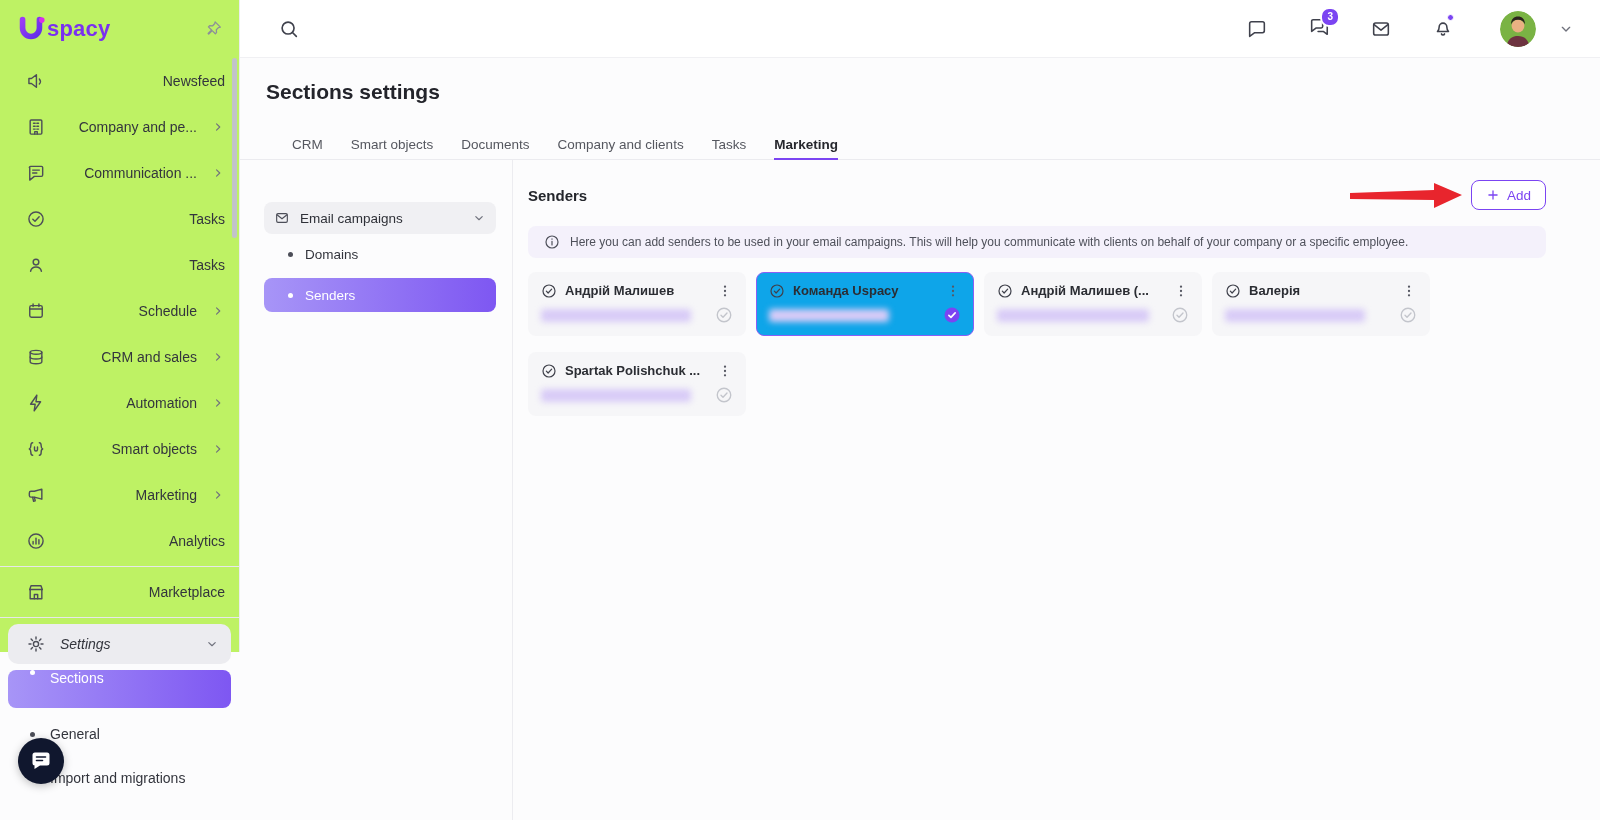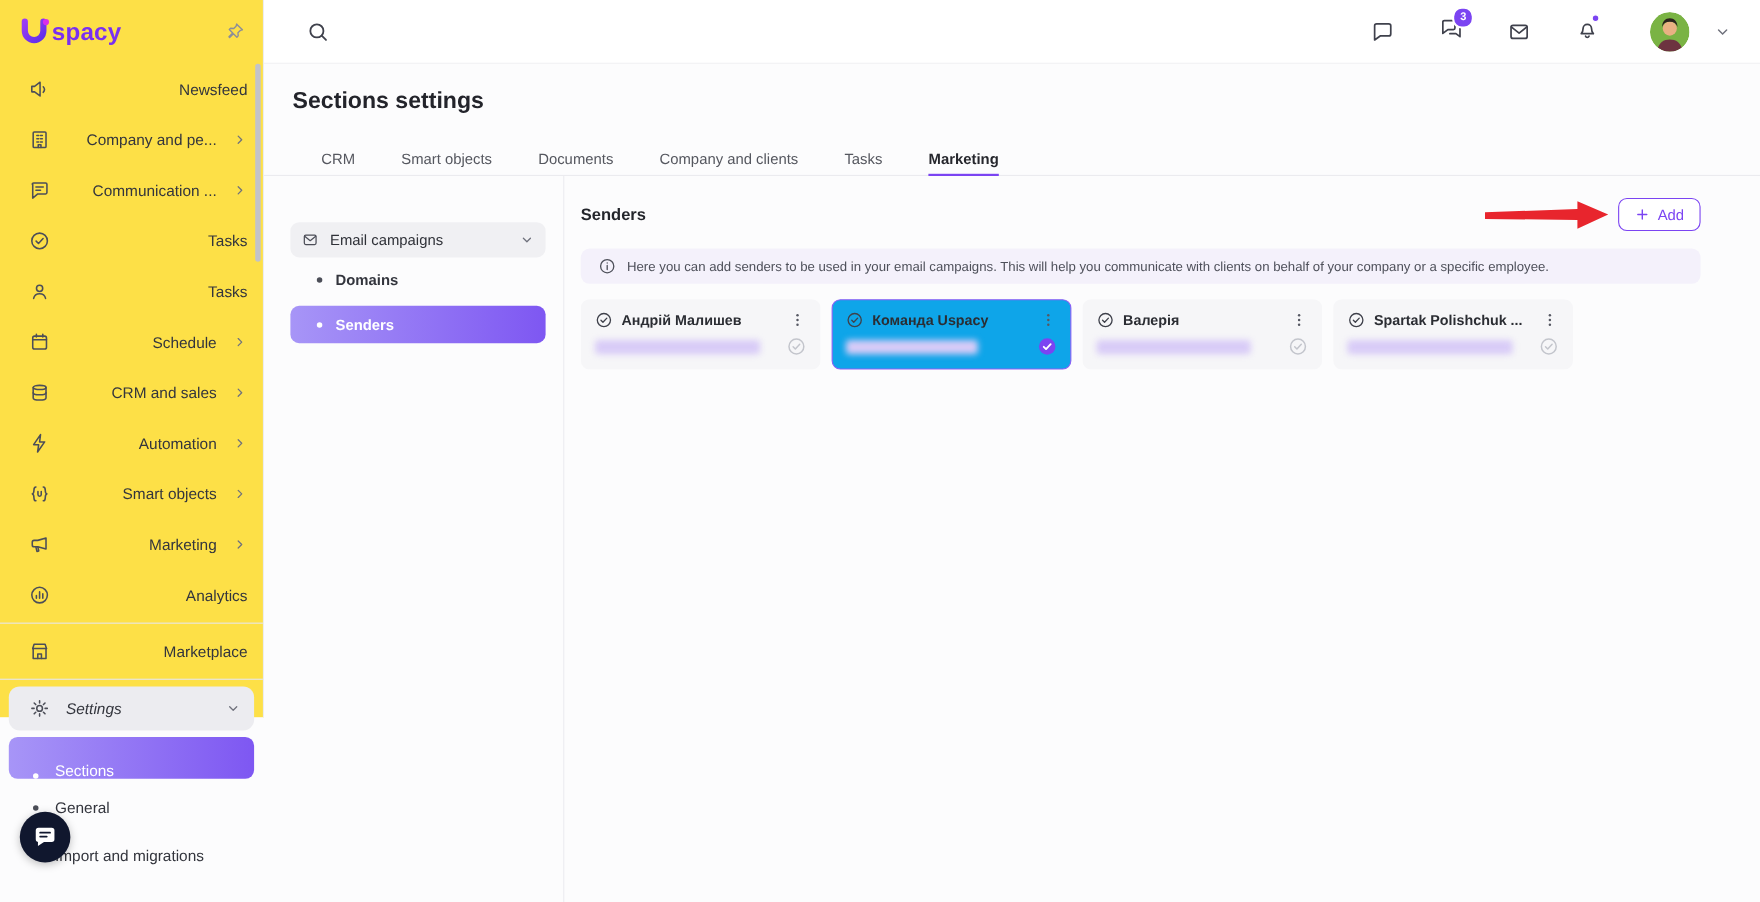--- a/index.html
+++ b/index.html
@@ -1,39 +1,39 @@
 <!DOCTYPE html>
 <html><head>
 <meta charset="utf-8">
 <style>
   *{margin:0;padding:0;box-sizing:border-box;}
   html,body{width:1600px;height:820px;}
   body{font-family:"Liberation Sans",sans-serif;background:#fff;overflow:hidden;color:#2c2e36;}
   .app{position:relative;width:1600px;height:820px;background:#fcfcfd;overflow:hidden;}
 
   
-  .sidebar{position:absolute;left:0;top:0;width:240px;height:652px;background:#fde047;border-right:1px solid #ececef;z-index:5;}
+  .sidebar{position:absolute;left:0;top:0;width:240px;height:652px;background:#bef264;border-right:1px solid #ececef;z-index:5;}
   .logo-row{height:58px;display:flex;align-items:center;justify-content:space-between;padding:0 16px 0 16px;}
   .logo{display:flex;align-items:center;gap:1px;}
   .logo-text{font-size:22px;font-weight:700;color:#7a30f0;letter-spacing:.2px;}
   .pin{color:#8c8e99;}
   .menu{position:relative;}
   .mi{height:46px;display:flex;align-items:center;padding:0 14px 0 26px;gap:14px;cursor:pointer;font-size:14px;color:#33353d;text-align:right;}
   .mi .lbl{flex:1;white-space:nowrap;overflow:hidden;}
   .ic14{width:14px;height:14px;}
   .ic16{width:16px;height:16px;}
   .ic18{width:18px;height:18px;}
   .ic20{width:20px;height:20px;}
   .ic22{width:22px;height:22px;}
   .icon-c{color:#4c4e58;}
   .chev{color:#70727d;}
   .sb-div{height:1px;background:#e7e7ea;margin:2px 0;}
   .settings-row{margin:6px 8px;height:40px;border-radius:10px;background:#ececf0;display:flex;align-items:center;padding:0 12px 0 18px;gap:14px;font-size:14px;color:#33353d;cursor:pointer;font-style:italic;}
   .settings-row .lbl{flex:1;}
-  .grad-row{margin:4px 8px;height:38px;border-radius:8px;background:linear-gradient(90deg,#a795f7,#7e57f2);color:#fff;display:flex;align-items:flex-end;padding:0 12px 0 22px;gap:15px;font-size:14px;cursor:pointer;}
+  .grad-row{margin:4px 8px;height:38px;border-radius:8px;background:linear-gradient(90deg,#a795f7,#7e57f2);color:#fff;display:flex;align-items:flex-start;padding:0 12px 0 22px;gap:15px;font-size:14px;cursor:pointer;}
   .dot{width:5px;height:5px;border-radius:50%;background:#4c4e58;flex:0 0 5px;}
   .dot.white{background:#fff;}
   .dot.purple{background:#7b44f2;}
   .sub-plain{height:44px;display:flex;align-items:center;gap:15px;padding:0 12px 0 30px;font-size:14px;color:#33353d;cursor:pointer;}
   .sb-thumb{position:absolute;right:2px;top:58px;width:5px;height:180px;border-radius:3px;background:#c2c3c9;}
 
   
   .intercom{position:absolute;left:18px;bottom:36px;width:46px;height:46px;border-radius:50%;background:#10172e;display:flex;align-items:center;justify-content:center;z-index:20;box-shadow:0 2px 8px rgba(0,0,0,.25);cursor:pointer;}
 
   
@@ -41,31 +41,31 @@
   .topbar .right{margin-left:auto;display:flex;align-items:center;gap:40px;}
   .tico{color:#3f414c;cursor:pointer;position:relative;}
   .badge{position:absolute;top:-9px;right:-10px;background:#7b44f2;color:#fff;font-size:10px;font-weight:700;line-height:1;padding:3px 5px;border-radius:9px;border:2px solid #fff;}
   .bell-dot{position:absolute;top:-2px;right:0;width:7px;height:7px;border-radius:50%;background:#7b44f2;border:1.5px solid #fff;}
   .avatar{width:36px;height:36px;border-radius:50%;overflow:hidden;cursor:pointer;flex:0 0 36px;margin-left:6px;}
   .av-chev{color:#6f717c;margin-left:-18px;cursor:pointer;}
 
   
   .main{position:absolute;left:240px;top:58px;right:0;bottom:0;background:#fcfcfd;}
   .page-title{position:absolute;top:22px;left:26px;font-size:21px;font-weight:700;color:#23242b;}
-  .tabsbar{position:absolute;left:0;right:0;top:74px;height:28px;border-bottom:1px solid #ebebef;padding-left:52px;display:flex;gap:42px;}
+  .tabsbar{position:absolute;left:0;right:0;top:74px;height:28px;border-bottom:1px solid #ebebef;padding-left:52px;display:flex;gap:28px;}
   .tab{font-size:13.5px;color:#55575f;line-height:25px;cursor:pointer;border-bottom:2.5px solid transparent;margin-bottom:-1px;white-space:nowrap;}
   .tab.active{color:#26272d;font-weight:700;border-bottom-color:#7b44f2;}
   .body{position:absolute;left:0;right:0;top:102px;bottom:0;}
   .vdiv{position:absolute;left:272px;top:0;bottom:0;width:1px;background:#ececf0;}
 
   
   .subnav{position:absolute;left:24px;top:42px;width:232px;}
   .group-head{height:32px;border-radius:8px;background:#f0f0f3;display:flex;align-items:center;gap:10px;padding:0 10px;font-size:13.5px;color:#2f3138;cursor:pointer;}
   .group-head .lbl{flex:1;}
-  .sn-item{height:32px;display:flex;align-items:center;gap:12px;padding:0 10px 0 24px;font-size:13.5px;color:#33353d;margin-top:4px;cursor:pointer;font-weight:bold;}
+  .sn-item{height:32px;display:flex;align-items:center;gap:12px;padding:0 10px 0 24px;font-size:13.5px;color:#33353d;margin-top:4px;cursor:pointer;}
   .sn-item.active{background:linear-gradient(90deg,#a795f7,#7e57f2);color:#fff;border-radius:8px;height:34px;margin-top:8px;}
 
   
   .panel{position:absolute;left:288px;right:54px;top:0;bottom:0;}
   .phead{position:absolute;top:20px;left:0;right:0;height:30px;display:flex;align-items:center;justify-content:space-between;}
   .pheading{font-size:15px;font-weight:700;color:#23252b;}
   .add-btn{height:30px;padding:0 14px;border:1px solid #7b44f2;border-radius:8px;background:#fff;color:#7b44f2;font-size:13.5px;font-weight:500;display:flex;align-items:center;gap:7px;cursor:pointer;}
   .arrow{position:absolute;top:22px;right:84px;width:112px;height:28px;z-index:9;}
   .info{position:absolute;top:66px;left:0;right:0;height:32px;background:#f4f1fb;border-radius:8px;display:flex;align-items:center;gap:10px;padding:0 16px;font-size:12px;color:#4e505a;}
   .cards{position:absolute;top:112px;left:0;right:0;display:flex;flex-wrap:wrap;gap:16px 10px;align-content:flex-start;}
@@ -521,26 +521,43 @@
                 </svg>
             </div>
             <div class="crow2">
               <div class="blur" style="width:120px"></div>
               <svg class="ic18 selmark">
                   <use href="#i-ckc-fill"></use>
                 </svg>
             </div>
           </div>
 
-
           <div class="card">
             <div class="crow">
               <svg class="ic16 ck">
                   <use href="#i-ckc"></use>
                 </svg>
+              <span class="cname">Андрій Малишев (...</span>
+              <svg class="ic16 dots">
+                  <use href="#i-dots"></use>
+                </svg>
+            </div>
+            <div class="crow2">
+              <div class="blur" style="width:152px"></div>
+              <svg class="ic18 selmark">
+                  <use href="#i-ckc"></use>
+                </svg>
+            </div>
+          </div>
+
+          <div class="card">
+            <div class="crow">
+              <svg class="ic16 ck">
+                  <use href="#i-ckc"></use>
+                </svg>
               <span class="cname">Валерія</span>
               <svg class="ic16 dots">
                   <use href="#i-dots"></use>
                 </svg>
             </div>
             <div class="crow2">
               <div class="blur" style="width:140px"></div>
               <svg class="ic18 selmark">
                   <use href="#i-ckc"></use>
                 </svg>

